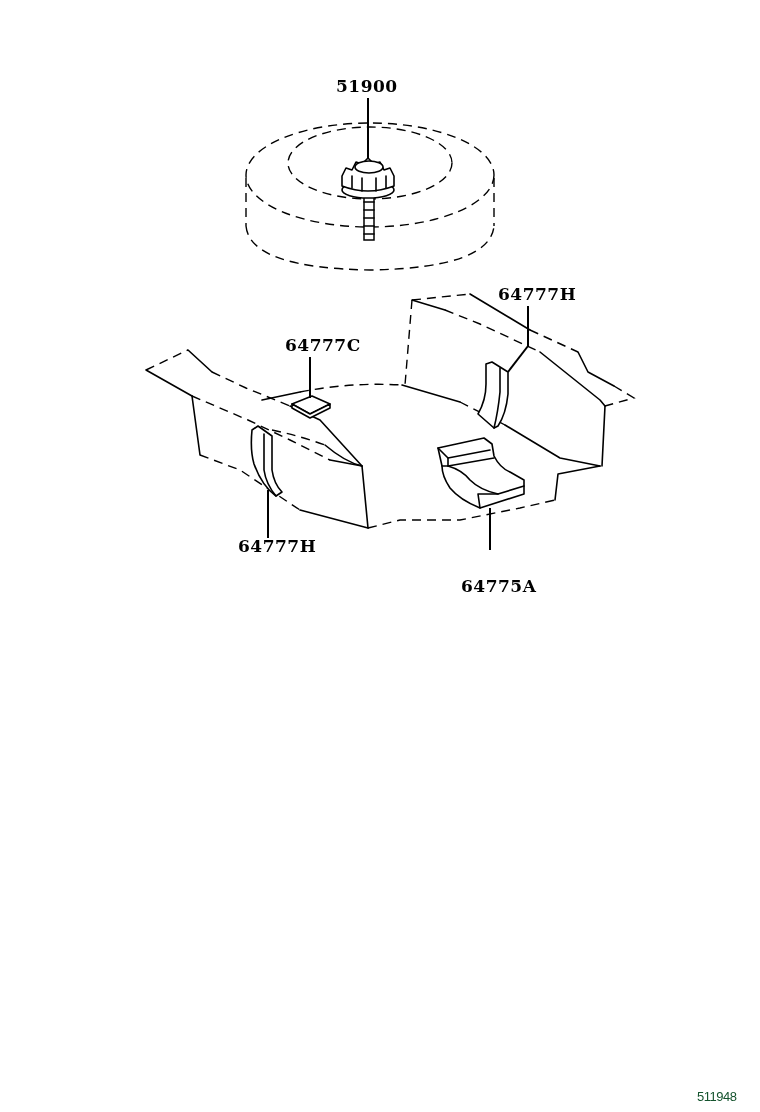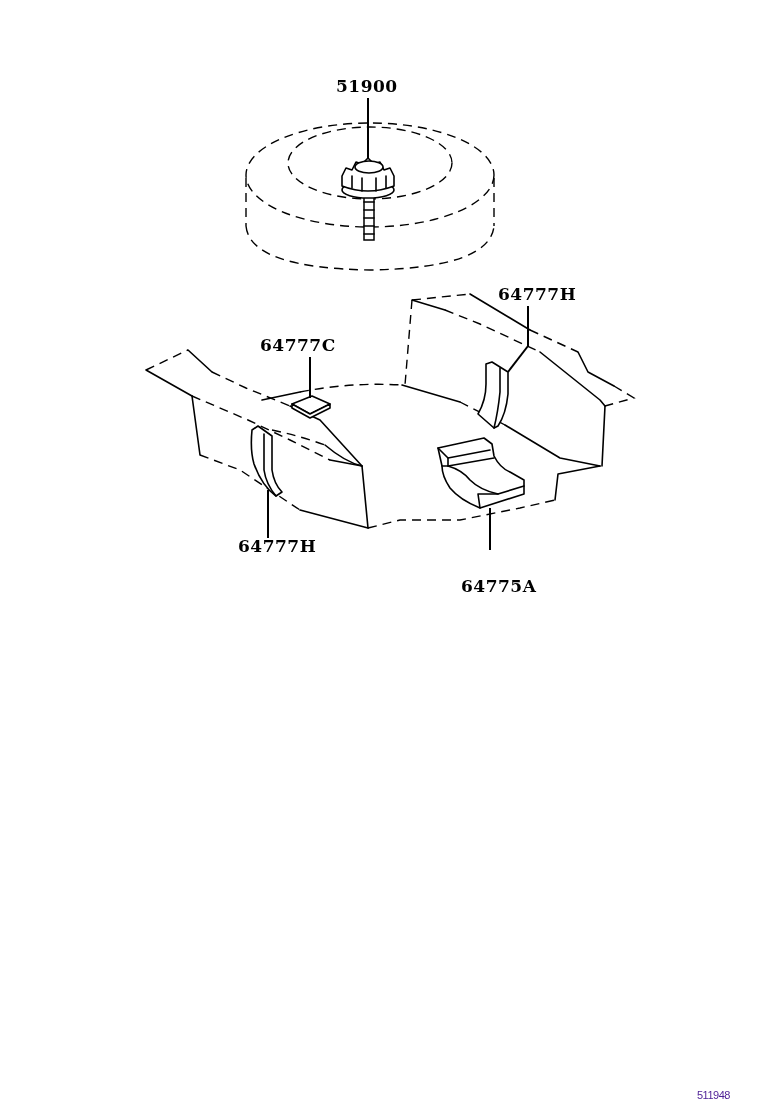--- a/index.html
+++ b/index.html
@@ -12,22 +12,22 @@
     font-weight: bold;
     font-size: 17px;
     color: #000;
     letter-spacing: 0.5px;
     line-height: 1;
     white-space: nowrap;
   }
   .diagram-id {
     position: absolute;
     font-family: "Liberation Sans", "DejaVu Sans", sans-serif;
-    font-size: 11px;
-    color: #4c1d95;
+    font-size: 13px;
+    color: #14532d;
     line-height: 1;
     letter-spacing: -0.5px;
     text-align: right;
   }
   .ln { stroke: #000; stroke-width: 1.6; fill: none; stroke-linecap: round; stroke-linejoin: round; }
   .dash { stroke: #000; stroke-width: 1.4; fill: none; stroke-dasharray: 9 6; }
   .part { stroke: #000; stroke-width: 1.6; fill: #fff; stroke-linejoin: round; }
   .leader { stroke: #000; stroke-width: 2; fill: none; }
 </style>
 </head>
@@ -124,19 +124,19 @@
       <path class="ln" d="M438 448 L448 458 L490 450"></path>
       <path class="ln" d="M448 458 L448 466 L494 458"></path>
       <path class="ln" d="M448 466 Q462 470 470 480 Q480 490 498 494 L524 486"></path>
       <path class="ln" d="M480 508 L478 494 L498 494"></path>
       <path class="ln" d="M442 466 L448 466"></path>
     </g>
     <line class="leader" x1="490" y1="508" x2="490" y2="550"></line>
   </svg>
 
   <div class="callout" style="left:336px; top:78px;">51900</div>
-  <div class="callout" style="left:260px; top:337px;">64777C</div>
+  <div class="callout" style="left:285px; top:337px;">64777C</div>
   <div class="callout" style="left:238px; top:538px;">64777H</div>
   <div class="callout" style="left:498px; top:286px;">64777H</div>
   <div class="callout" style="left:461px; top:578px;">64775A</div>
 
   <div class="diagram-id" style="left:697px; top:1090px;">511948</div>
 </div>
 
 </body></html>

